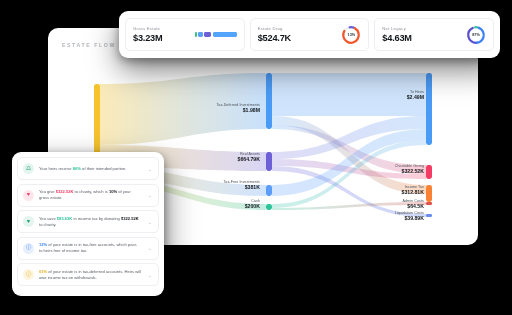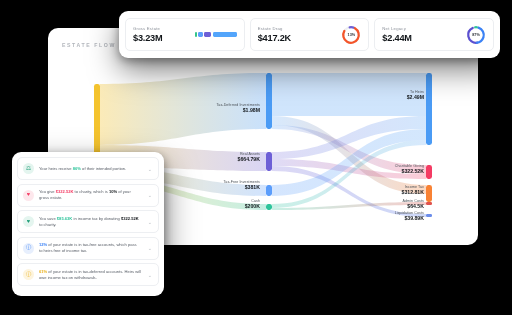--- a/index.html
+++ b/index.html
@@ -250,36 +250,36 @@
           <i style="background: rgb(52, 197, 138); width: 2.4px;"></i>
           <i style="background: rgb(91, 157, 251); width: 4.4px;"></i>
           <i style="background: rgb(109, 95, 214); width: 7.6px;"></i>
           <i style="background: rgb(83, 165, 251); width: 24px;"></i>
         </div>
     </div>
 
     <div class="stat">
       <div class="stat-text">
         <div class="label">Estate Drag</div>
-        <div class="value">$417.2K</div>
+        <div class="value">$524.7K</div>
       </div>
       <div class="donut">
         <svg viewBox="0 0 36 36" width="20" height="20">
           <circle cx="18" cy="18" r="14" fill="none" stroke="#edeff2" stroke-width="4"></circle>
           <circle cx="18" cy="18" r="14" fill="none" stroke="#6d5fd6" stroke-width="4" stroke-dasharray="8 80" stroke-linecap="round" transform="rotate(-100 18 18)"></circle>
           <circle cx="18" cy="18" r="14" fill="none" stroke="#f4552a" stroke-width="4" stroke-dasharray="66 22" stroke-linecap="round" transform="rotate(-60 18 18)"></circle>
         </svg>
         <span class="pct">13%</span>
       </div>
     </div>
 
     <div class="stat">
       <div class="stat-text">
         <div class="label">Net Legacy</div>
-        <div class="value">$2.44M</div>
+        <div class="value">$4.63M</div>
       </div>
       <div class="donut">
         <svg viewBox="0 0 36 36" width="20" height="20">
           <circle cx="18" cy="18" r="14" fill="none" stroke="#edeff2" stroke-width="4"></circle>
           <circle cx="18" cy="18" r="14" fill="none" stroke="#5b4fd0" stroke-width="4" stroke-dasharray="40 48" stroke-linecap="round" transform="rotate(80 18 18)"></circle>
           <circle cx="18" cy="18" r="14" fill="none" stroke="#3b82f6" stroke-width="4" stroke-dasharray="38 50" stroke-linecap="round" transform="rotate(-72 18 18)"></circle>
           <circle cx="18" cy="18" r="14" fill="none" stroke="#2ec49b" stroke-width="4" stroke-dasharray="3 85" stroke-linecap="round" transform="rotate(-96 18 18)"></circle>
         </svg>
         <span class="pct">87%</span>
       </div>

